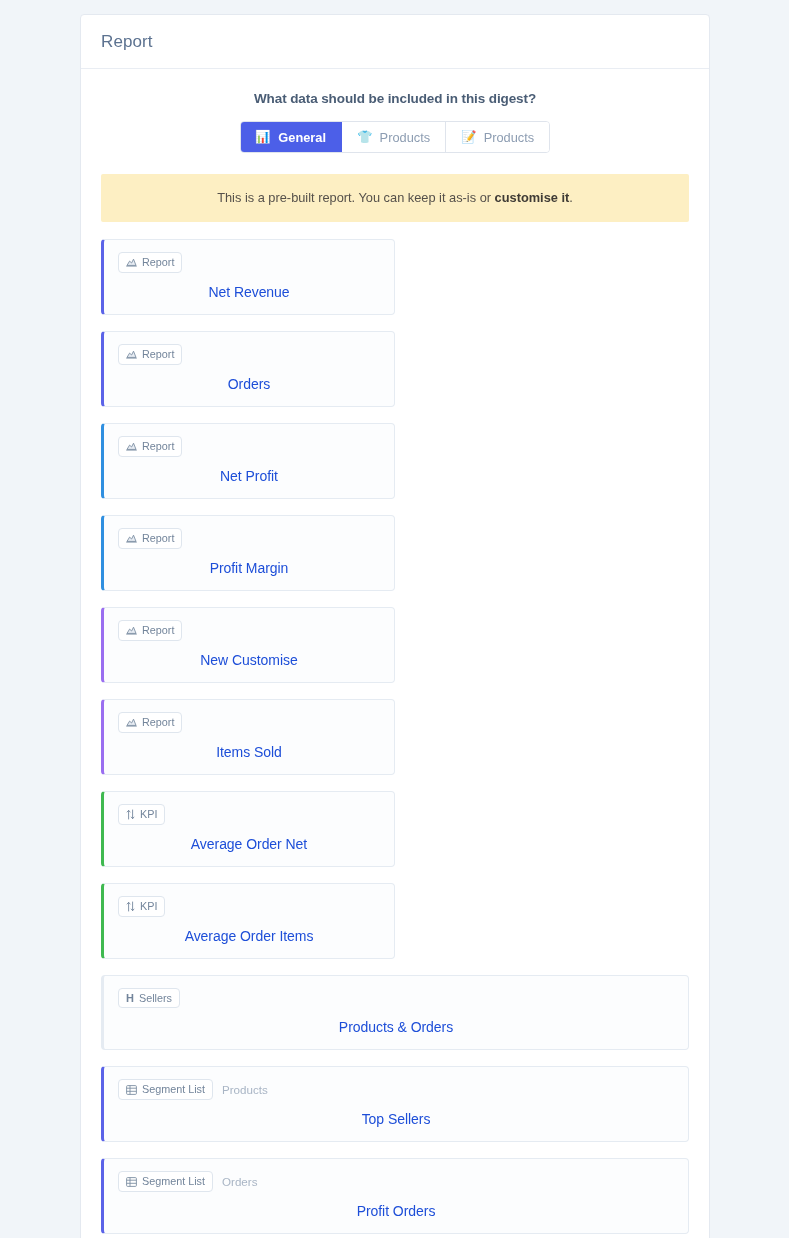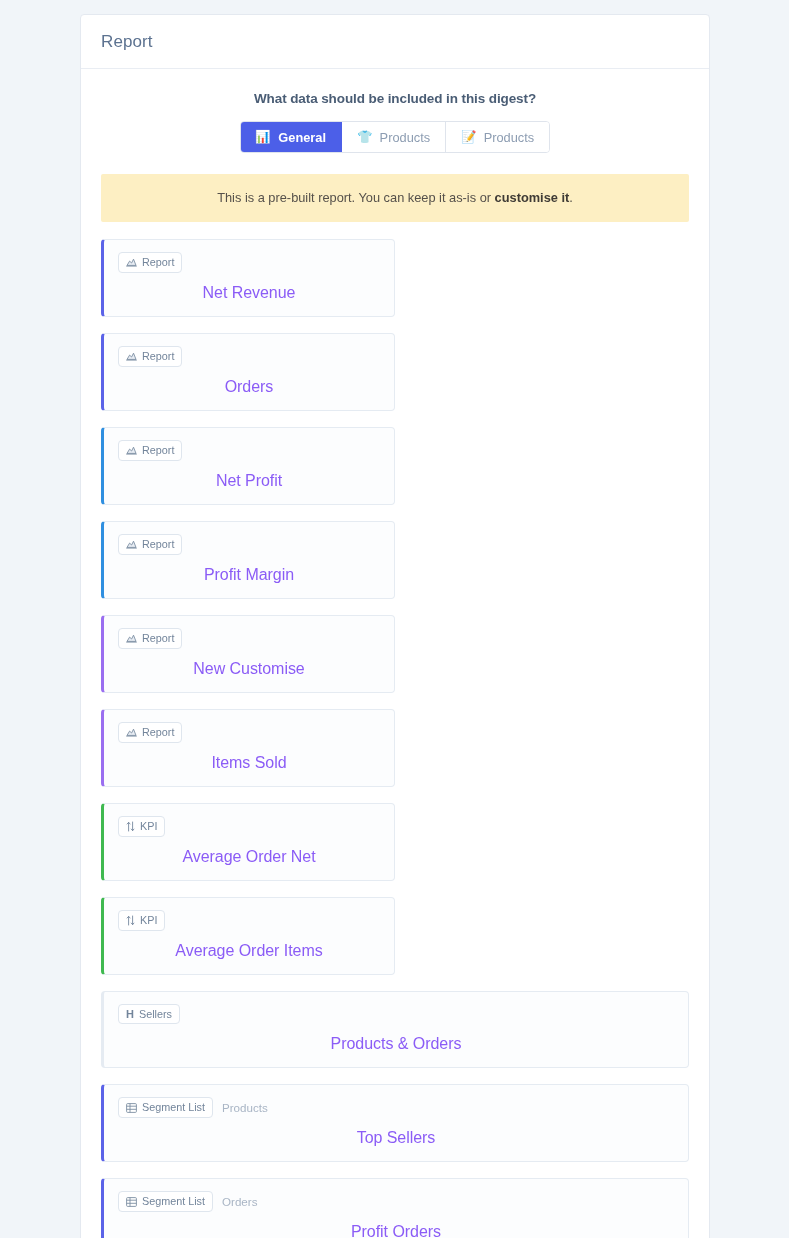--- a/index.html
+++ b/index.html
@@ -149,22 +149,22 @@
     color: #73859b;
     line-height: 1;
   }
 
   .card-sub {
     font-size: 11.6px;
     color: #a9b5c5;
   }
 
   .card-title {
-    font-size: 16px;
-    color: #8b5cf6;
+    font-size: 14px;
+    color: #1d4ed8;
     letter-spacing: -.05px;
   }
 </style>
 </head>
 <body>
 
 <div class="page">
   <div class="panel">
 
     <div class="panel-header">

